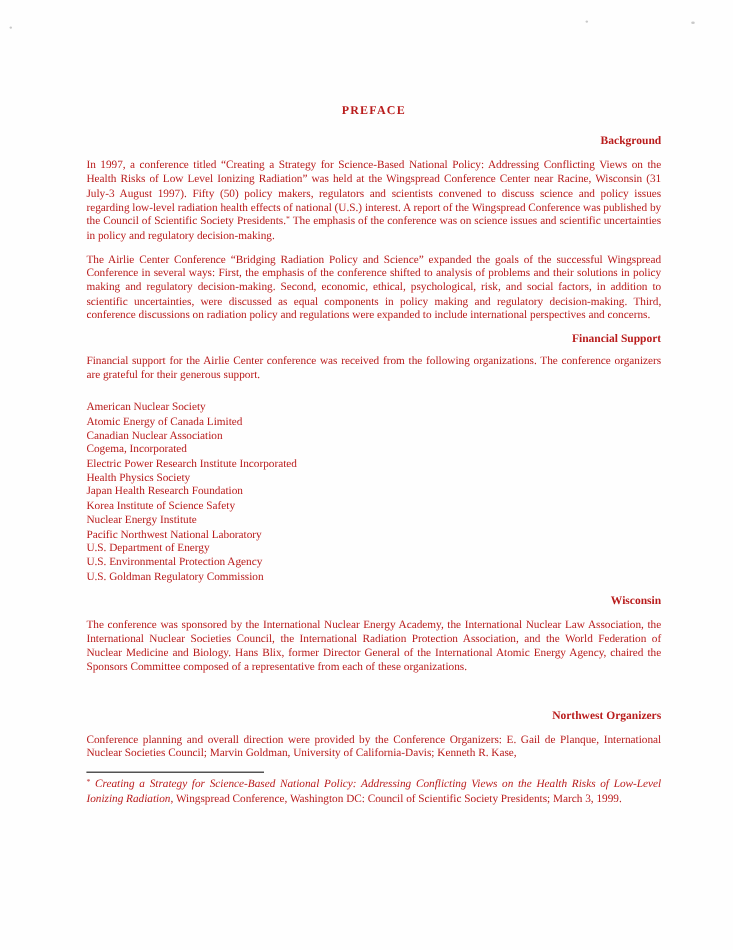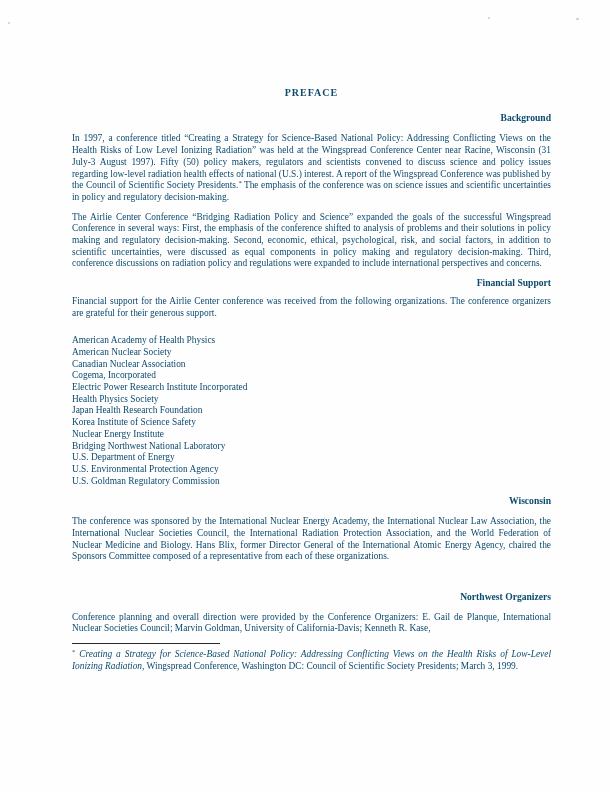--- a/index.html
+++ b/index.html
@@ -7,21 +7,21 @@
     padding: 0;
     background: #ffffff;
   }
   .page {
     position: relative;
     width: 611px;
     height: 792px;
     background: #fefefe;
     overflow: hidden;
     font-family: "Liberation Serif", "DejaVu Serif", serif;
-    color: #0c4a6e;
+    color: #b91c1c;
   }
   .content {
     position: absolute;
     left: 72px;
     top: 0;
     width: 479px;
     font-size: 9.4px;
     line-height: 11.7px;
   }
   .title {
@@ -102,30 +102,30 @@
 
     <p class="para p-bg1"><span>In 1997, a conference titled “Creating a Strategy for Science-Based National Policy: Addressing Conflicting Views on the Health Risks of Low Level Ionizing Radiation” was held at the Wingspread Conference Center near Racine, Wisconsin (31 July-3 August 1997). Fifty (50) policy makers, regulators and scientists convened to discuss science and policy issues regarding low-level radiation health effects of national (U.S.) interest. A report of the Wingspread Conference was published by the Council of Scientific Society Presidents.</span><sup class="fn-marker">*</sup><span> The emphasis of the conference was on science issues and scientific uncertainties in policy and regulatory decision-making.</span></p>
 
     <p class="para p-bg2">The Airlie Center Conference “Bridging Radiation Policy and Science” expanded the goals of the successful Wingspread Conference in several ways: First, the emphasis of the conference shifted to analysis of problems and their solutions in policy making and regulatory decision-making. Second, economic, ethical, psychological, risk, and social factors, in addition to scientific uncertainties, were discussed as equal components in policy making and regulatory decision-making.  Third, conference discussions on radiation policy and regulations were expanded to include international perspectives and concerns.</p>
 
     <h2 class="heading h-financial">Financial Support</h2>
 
     <p class="para p-fin-intro">Financial support for the Airlie Center conference was received from the following organizations. The conference organizers are grateful for their generous support.</p>
 
     <div class="org-list">
-      <div class="org-item">American Academy of Health Physics</div>
       <div class="org-item">American Nuclear Society</div>
+      <div class="org-item">Atomic Energy of Canada Limited</div>
       <div class="org-item">Canadian Nuclear Association</div>
       <div class="org-item">Cogema, Incorporated</div>
       <div class="org-item">Electric Power Research Institute Incorporated</div>
       <div class="org-item">Health Physics Society</div>
       <div class="org-item">Japan Health Research Foundation</div>
       <div class="org-item">Korea Institute of Science Safety</div>
       <div class="org-item">Nuclear Energy Institute</div>
-      <div class="org-item">Bridging Northwest National Laboratory</div>
+      <div class="org-item">Pacific Northwest National Laboratory</div>
       <div class="org-item">U.S. Department of Energy</div>
       <div class="org-item">U.S. Environmental Protection Agency</div>
       <div class="org-item">U.S. Goldman Regulatory Commission</div>
     </div>
 
     <h2 class="heading h-sponsors">Wisconsin</h2>
 
     <p class="para p-sponsors">The conference was sponsored by the International Nuclear Energy Academy, the International Nuclear Law Association, the International Nuclear Societies Council, the International Radiation Protection Association, and the World Federation of Nuclear Medicine and Biology. Hans Blix, former Director General of the International Atomic Energy Agency, chaired the Sponsors Committee composed of a representative from each of these organizations.</p>
 
     <h2 class="heading h-organizers">Northwest Organizers</h2>

